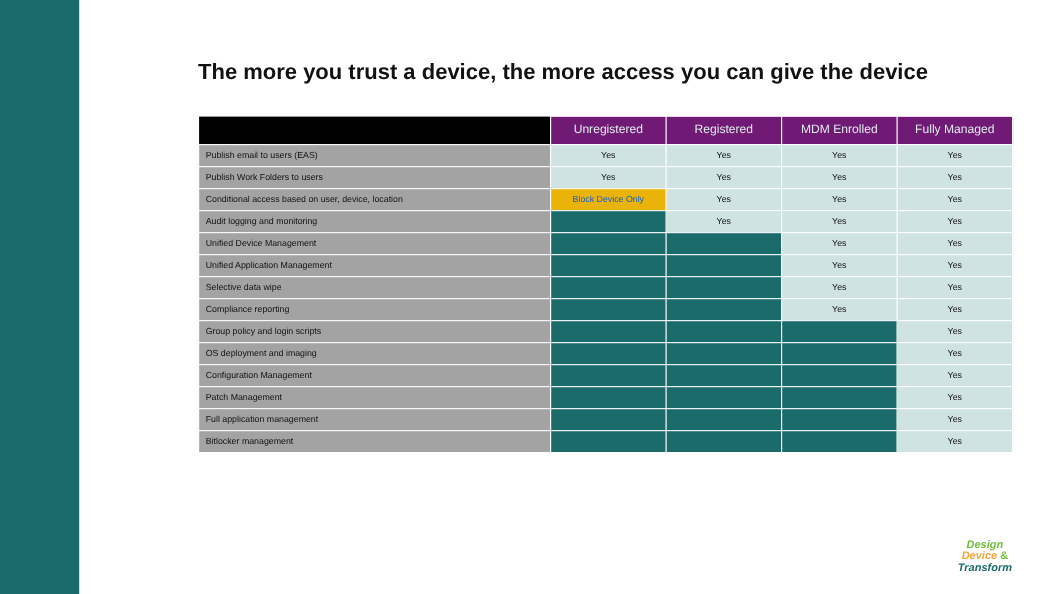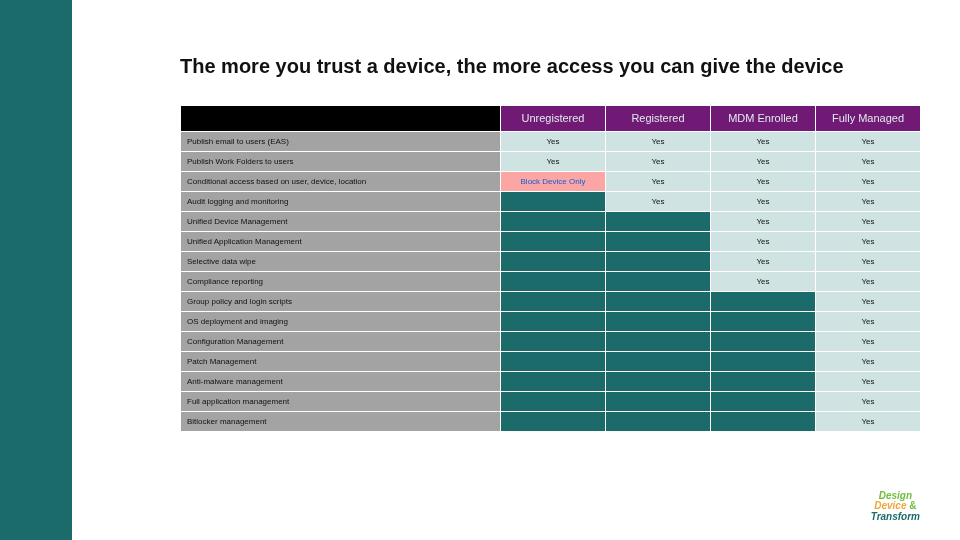--- a/index.html
+++ b/index.html
@@ -68,21 +68,21 @@
   }
   tbody td.empty {
     background: #1b6b6b;
   }
   tbody td.yes {
     background: #cfe3e2;
     color: #111;
     margin-top: 20px;
   }
   tbody td.special {
-    background: #fca5a5;
+    background: #eab308;
     color: #0b5ed7;
   }
   .logo {
     position: absolute;
     right: 40px;
     bottom: 18px;
     font-size: 10px;
     line-height: 1.05;
     text-align: center;
     font-weight: 700;
@@ -197,27 +197,20 @@
           <td class="yes">Yes</td>
         </tr>
         <tr>
           <td class="feature">Patch Management</td>
           <td class="empty"></td>
           <td class="empty"></td>
           <td class="empty"></td>
           <td class="yes">Yes</td>
         </tr>
         <tr>
-          <td class="feature">Anti-malware management</td>
-          <td class="empty"></td>
-          <td class="empty"></td>
-          <td class="empty"></td>
-          <td class="yes">Yes</td>
-        </tr>
-        <tr>
           <td class="feature">Full application management</td>
           <td class="empty"></td>
           <td class="empty"></td>
           <td class="empty"></td>
           <td class="yes">Yes</td>
         </tr>
         <tr>
           <td class="feature">Bitlocker management</td>
           <td class="empty"></td>
           <td class="empty"></td>

